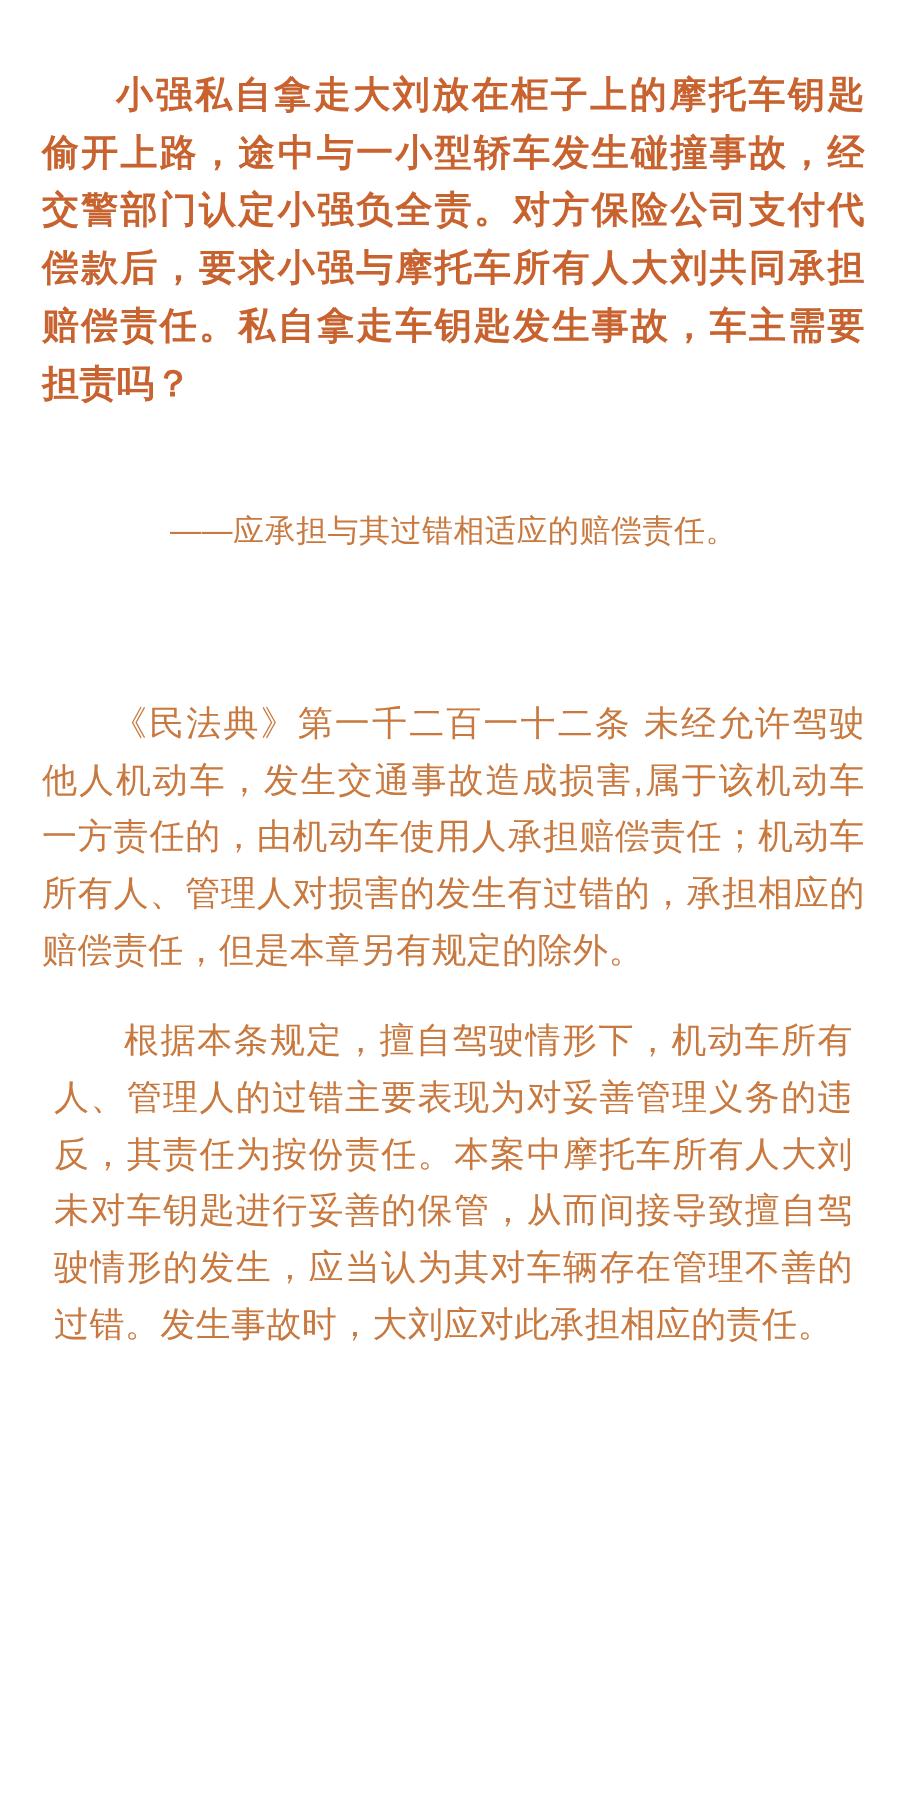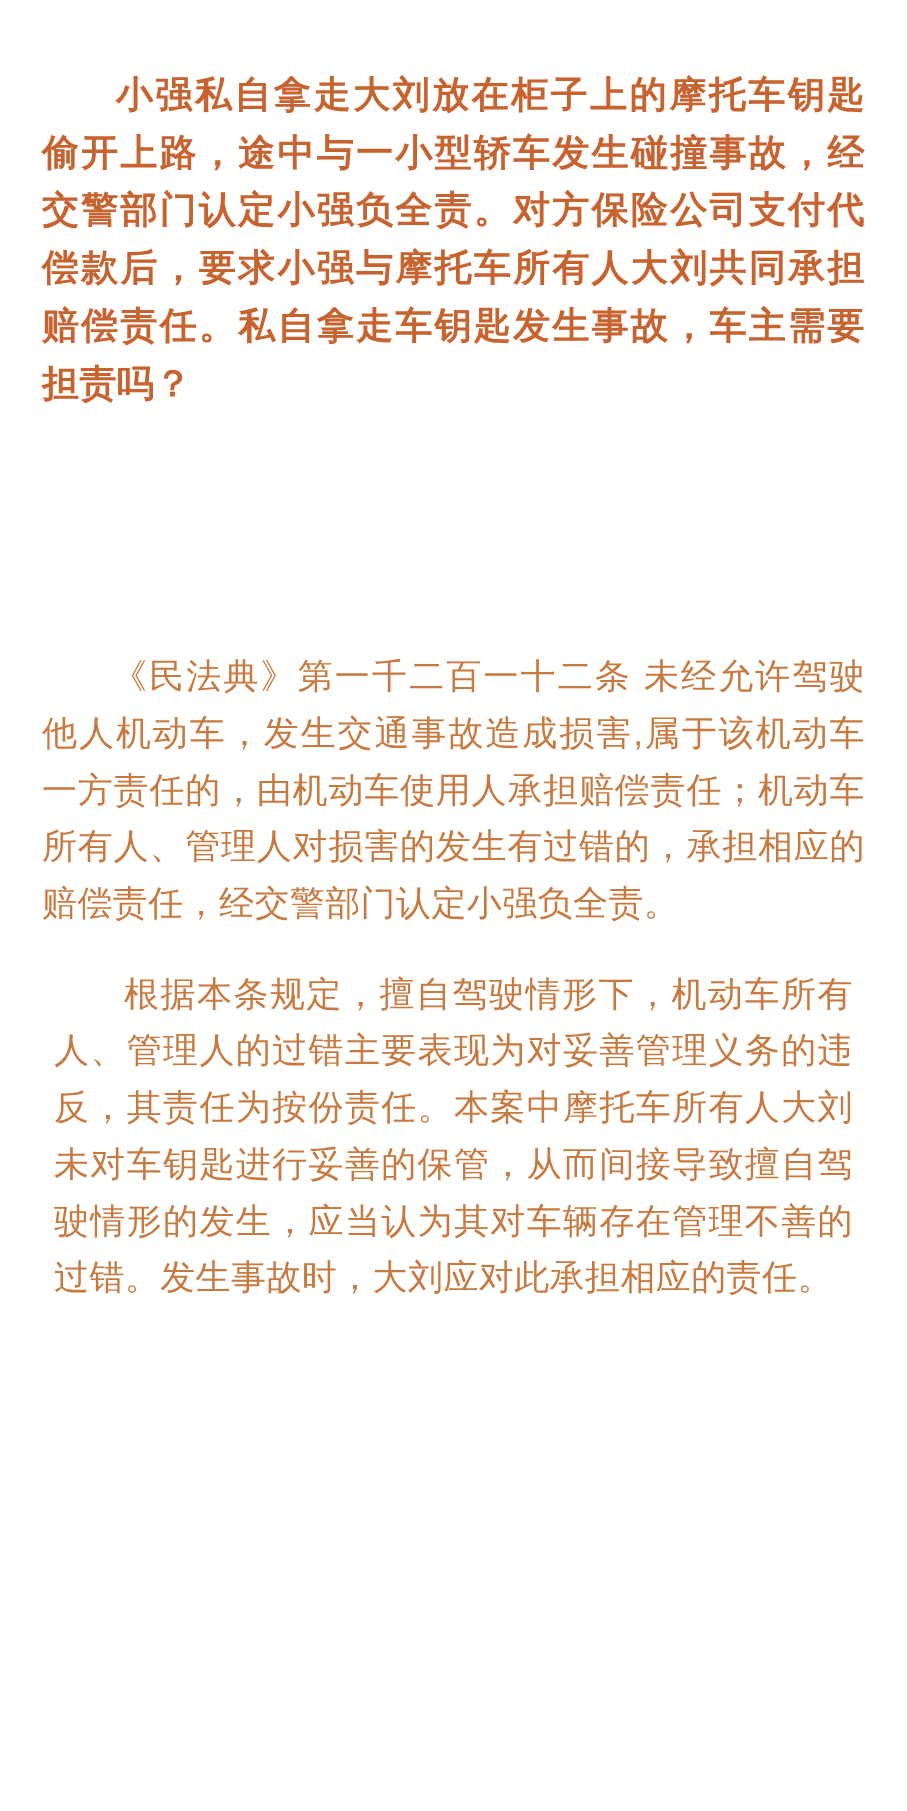--- a/index.html
+++ b/index.html
@@ -73,20 +73,21 @@
 <body>
 
 <div class="page">
 
   <div class="q-block">
     <p class="q-text">小强私自拿走大刘放在柜子上的摩托车钥匙偷开上路，途中与一小型轿车发生碰撞事故，经交警部门认定小强负全责。对方保险公司支付代偿款后，要求小强与摩托车所有人大刘共同承担赔偿责任。私自拿走车钥匙发生事故，车主需要担责吗？</p>
   </div>
 
   <div class="spacer-a"></div>
 
+  <p class="answer-line">——应承担与其过错相适应的赔偿责任。</p>
 
   <div class="spacer-b"></div>
 
-  <p class="law-text no-indent">《民法典》第一千二百一十二条 未经允许驾驶他人机动车，发生交通事故造成损害,属于该机动车一方责任的，由机动车使用人承担赔偿责任；机动车所有人、管理人对损害的发生有过错的，承担相应的赔偿责任，经交警部门认定小强负全责。</p>
+  <p class="law-text no-indent">《民法典》第一千二百一十二条 未经允许驾驶他人机动车，发生交通事故造成损害,属于该机动车一方责任的，由机动车使用人承担赔偿责任；机动车所有人、管理人对损害的发生有过错的，承担相应的赔偿责任，但是本章另有规定的除外。</p>
 
   <p class="analysis-text">根据本条规定，擅自驾驶情形下，机动车所有人、管理人的过错主要表现为对妥善管理义务的违反，其责任为按份责任。本案中摩托车所有人大刘未对车钥匙进行妥善的保管，从而间接导致擅自驾驶情形的发生，应当认为其对车辆存在管理不善的过错。发生事故时，大刘应对此承担相应的责任。</p>
 
 </div>
 
 </body></html>

